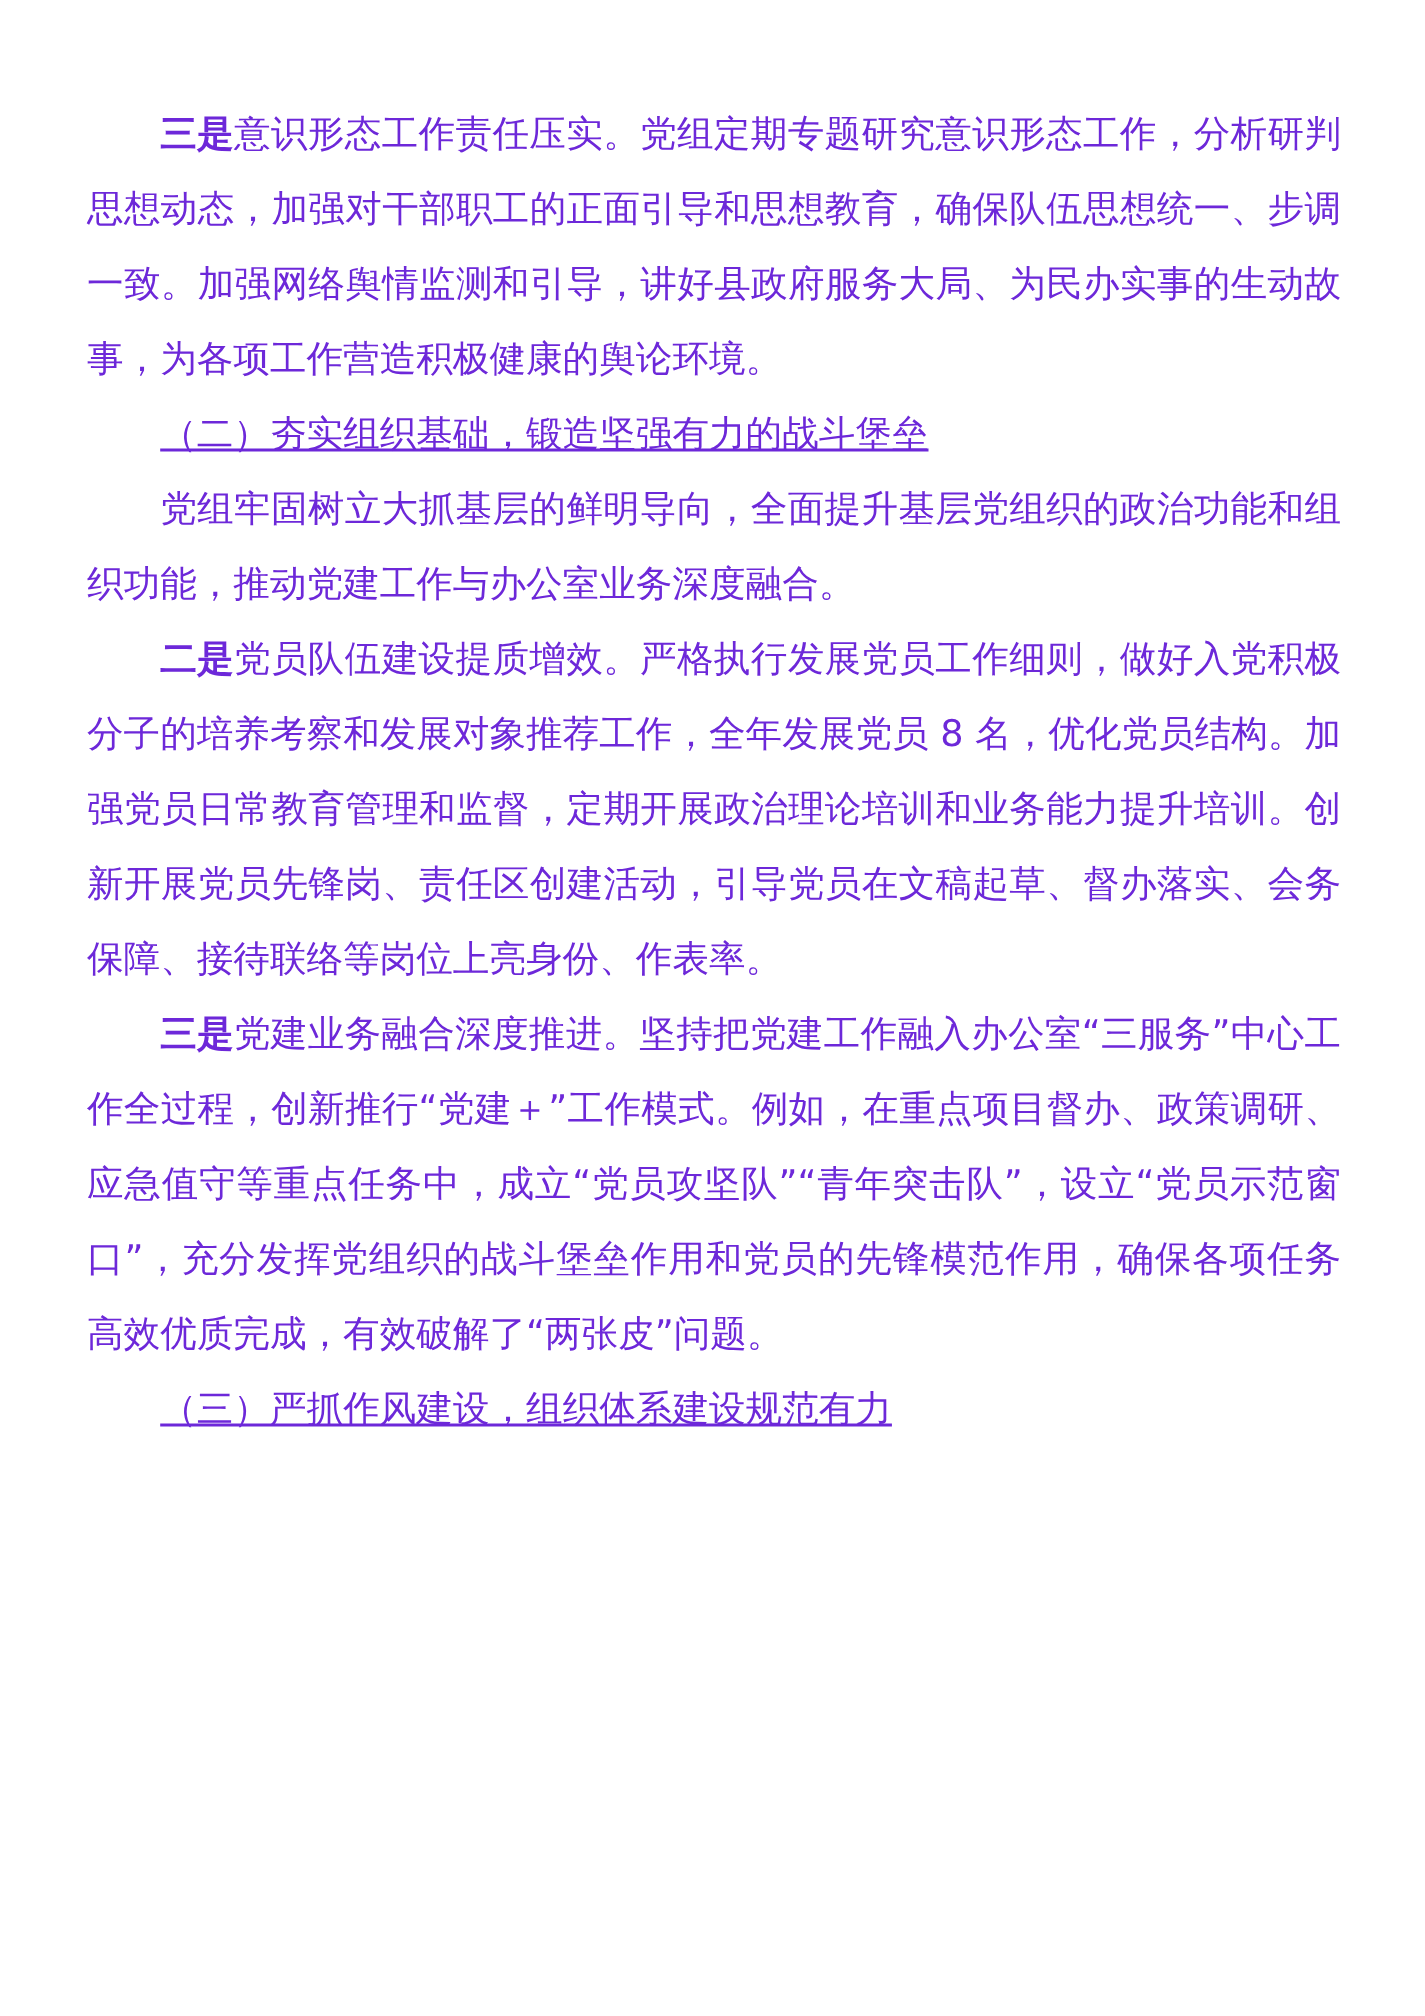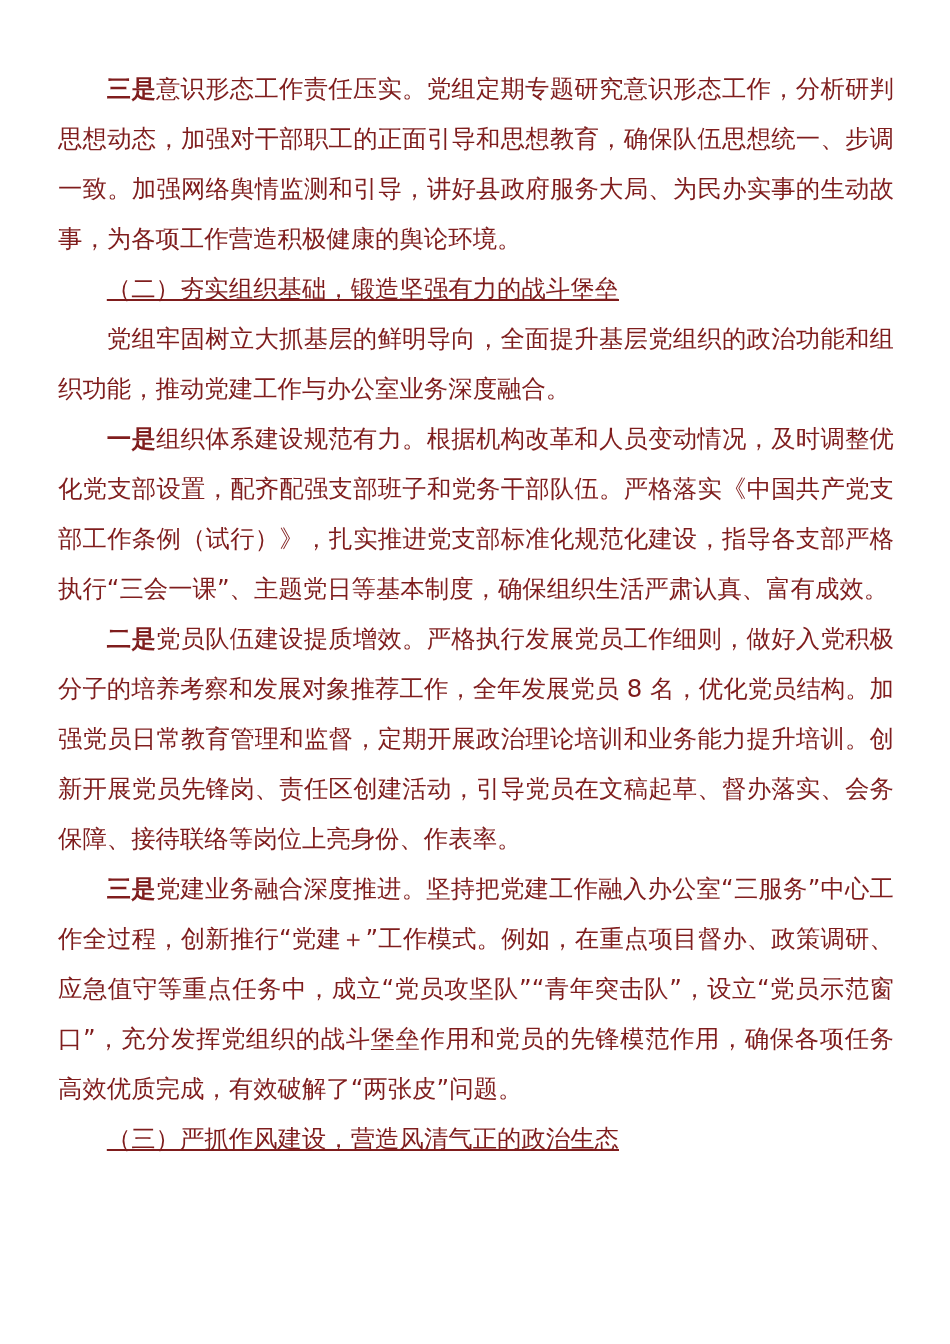--- a/index.html
+++ b/index.html
@@ -9,42 +9,41 @@
     width: 950px; height: 1344px;
     background: #ffffff;
   }
   .content {
     position: absolute;
     left: 58px; top: 64px;
     width: 836px;
     font-family: "DejaVu Sans", "Liberation Sans", sans-serif;
     font-size: 24.4px;
     line-height: 50px;
-    color: #7f1d1d;
+    color: #6d28d9;
     text-align: justify;
     text-justify: inter-character;
   }
   .para { margin: 0; text-indent: 2em; }
   .para.heading { text-indent: 2em; text-decoration: underline; }
   .lead { font-weight: bold; }
 </style>
 </head>
 <body>
 
 <div class="page">
   <div class="content">
 
     <p class="para"><span class="lead">三是</span><span>意识形态工作责任压实。党组定期专题研究意识形态工作，分析研判思想动态，加强对干部职工的正面引导和思想教育，确保队伍思想统一、步调一致。加强网络舆情监测和引导，讲好县政府服务大局、为民办实事的生动故事，为各项工作营造积极健康的舆论环境。</span></p>
 
     <p class="para heading">（二）夯实组织基础，锻造坚强有力的战斗堡垒</p>
 
     <p class="para">党组牢固树立大抓基层的鲜明导向，全面提升基层党组织的政治功能和组织功能，推动党建工作与办公室业务深度融合。</p>
 
-    <p class="para"><span class="lead">一是</span><span>组织体系建设规范有力。根据机构改革和人员变动情况，及时调整优化党支部设置，配齐配强支部班子和党务干部队伍。严格落实《中国共产党支部工作条例（试行）》，扎实推进党支部标准化规范化建设，指导各支部严格执行“三会一课”、主题党日等基本制度，确保组织生活严肃认真、富有成效。</span></p>
 
     <p class="para"><span class="lead">二是</span><span>党员队伍建设提质增效。严格执行发展党员工作细则，做好入党积极分子的培养考察和发展对象推荐工作，全年发展党员 8 名，优化党员结构。加强党员日常教育管理和监督，定期开展政治理论培训和业务能力提升培训。创新开展党员先锋岗、责任区创建活动，引导党员在文稿起草、督办落实、会务保障、接待联络等岗位上亮身份、作表率。</span></p>
 
     <p class="para"><span class="lead">三是</span><span>党建业务融合深度推进。坚持把党建工作融入办公室“三服务”中心工作全过程，创新推行“党建＋”工作模式。例如，在重点项目督办、政策调研、应急值守等重点任务中，成立“党员攻坚队”“青年突击队”，设立“党员示范窗口”，充分发挥党组织的战斗堡垒作用和党员的先锋模范作用，确保各项任务高效优质完成，有效破解了“两张皮”问题。</span></p>
 
-    <p class="para heading">（三）严抓作风建设，营造风清气正的政治生态</p>
+    <p class="para heading">（三）严抓作风建设，组织体系建设规范有力</p>
 
   </div>
 </div>
 
 </body></html>

